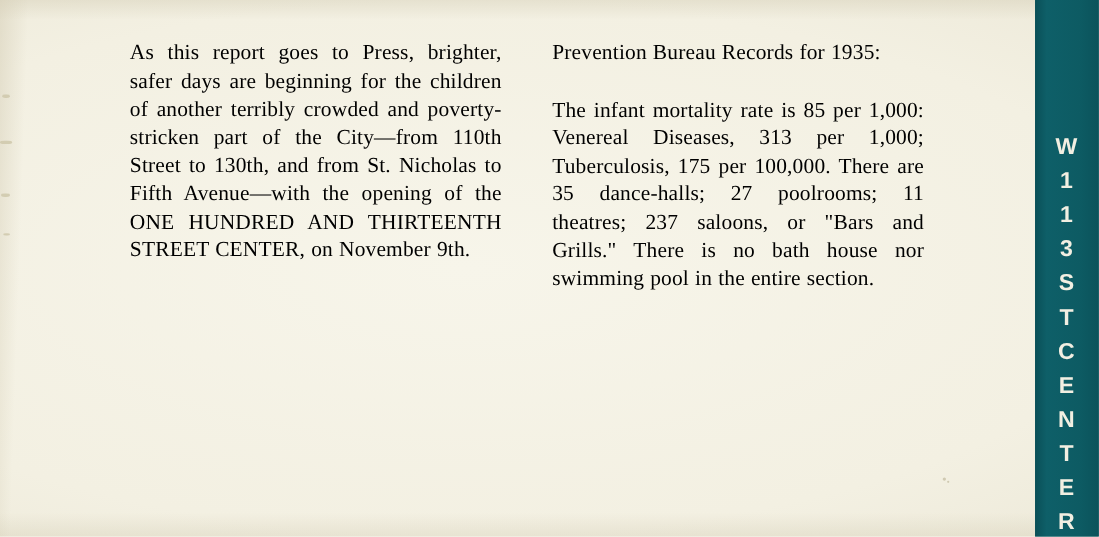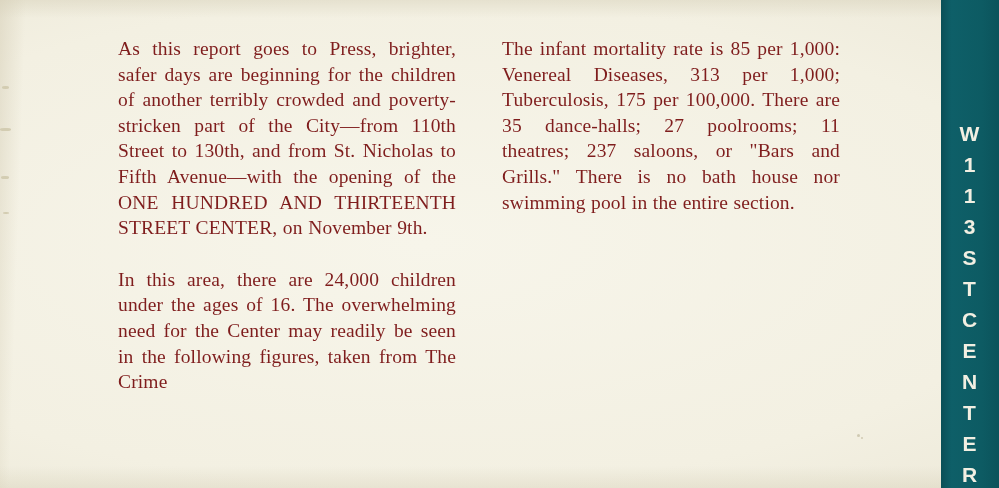--- a/index.html
+++ b/index.html
@@ -67,21 +67,21 @@
     display: flex;
     gap: 46px;
   }
   .col {
     width: 338px;
   }
   p.body {
     margin: 0 0 26px 0;
     font-size: 19.5px;
     line-height: 25.6px;
-    color: #7f1d1d;
+    color: #000000;
     text-align: justify;
     text-justify: inter-word;
     letter-spacing: .15px;
     word-spacing: .5px;
   }
   p.body:last-child { margin-bottom: 0; }
   .caps { letter-spacing: .4px; }
 
   
   .band {
@@ -126,24 +126,24 @@
   <div class="edge-mark em2"></div>
   <div class="edge-mark em3"></div>
   <div class="edge-mark em4"></div>
   <div class="speck sp1"></div>
   <div class="speck sp2"></div>
 
   <div class="columns">
 
     <div class="col">
       <p class="body caps">As this report goes to Press, brighter, safer days are beginning for the children of another terribly crowded and poverty-stricken part of the City—from 110th Street to 130th, and from St. Nicholas to Fifth Avenue—with the opening of the ONE HUNDRED AND THIRTEENTH STREET CENTER, on November 9th.</p>
-      <p class="body">In this area, there are 24,000 children under the ages of 16. The overwhelming need for the Center may readily be seen in the following figures, taken from The Crime</p>
     </div>
 
     <div class="col">
+      <p class="body">Prevention Bureau Records for 1935:</p>
       <p class="body">The infant mortality rate is 85 per 1,000: Venereal Diseases, 313 per 1,000; Tuberculosis, 175 per 100,000. There are 35 dance-halls; 27 poolrooms; 11 theatres; 237 saloons, or "Bars and Grills." There is no bath house nor swimming pool in the entire section.</p>
     </div>
 
   </div>
 
   <div class="band">
     <div class="band-inner"></div>
     <div class="band-title">
       <span class="ch">W</span>
       <span class="band-gap"></span>

